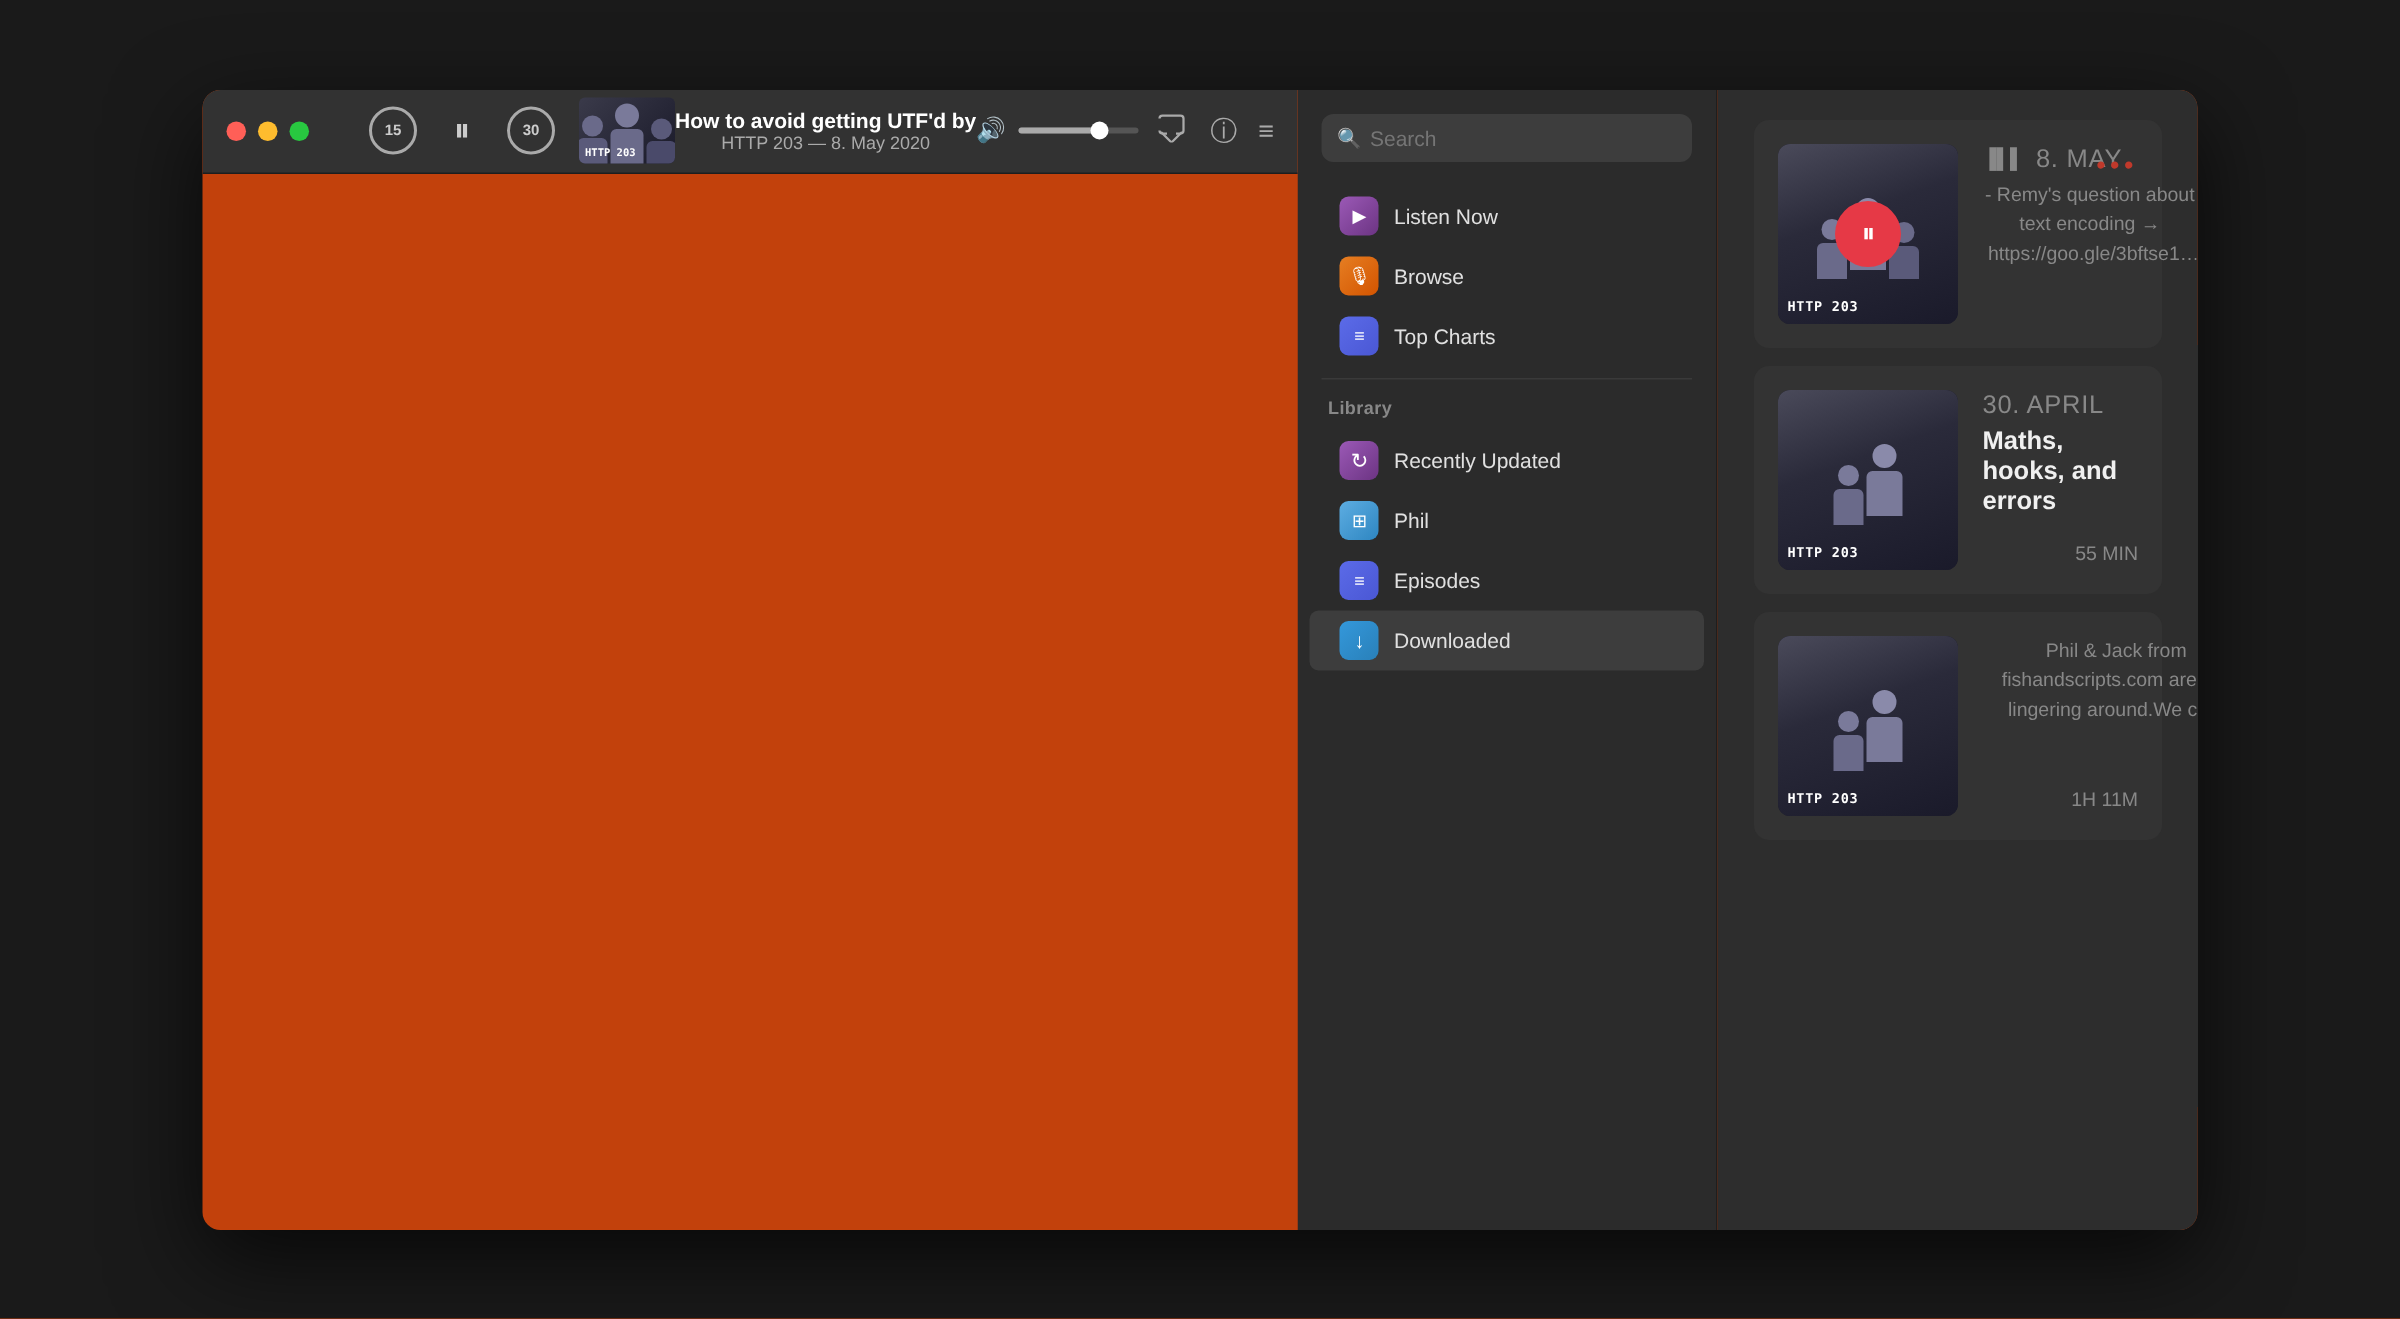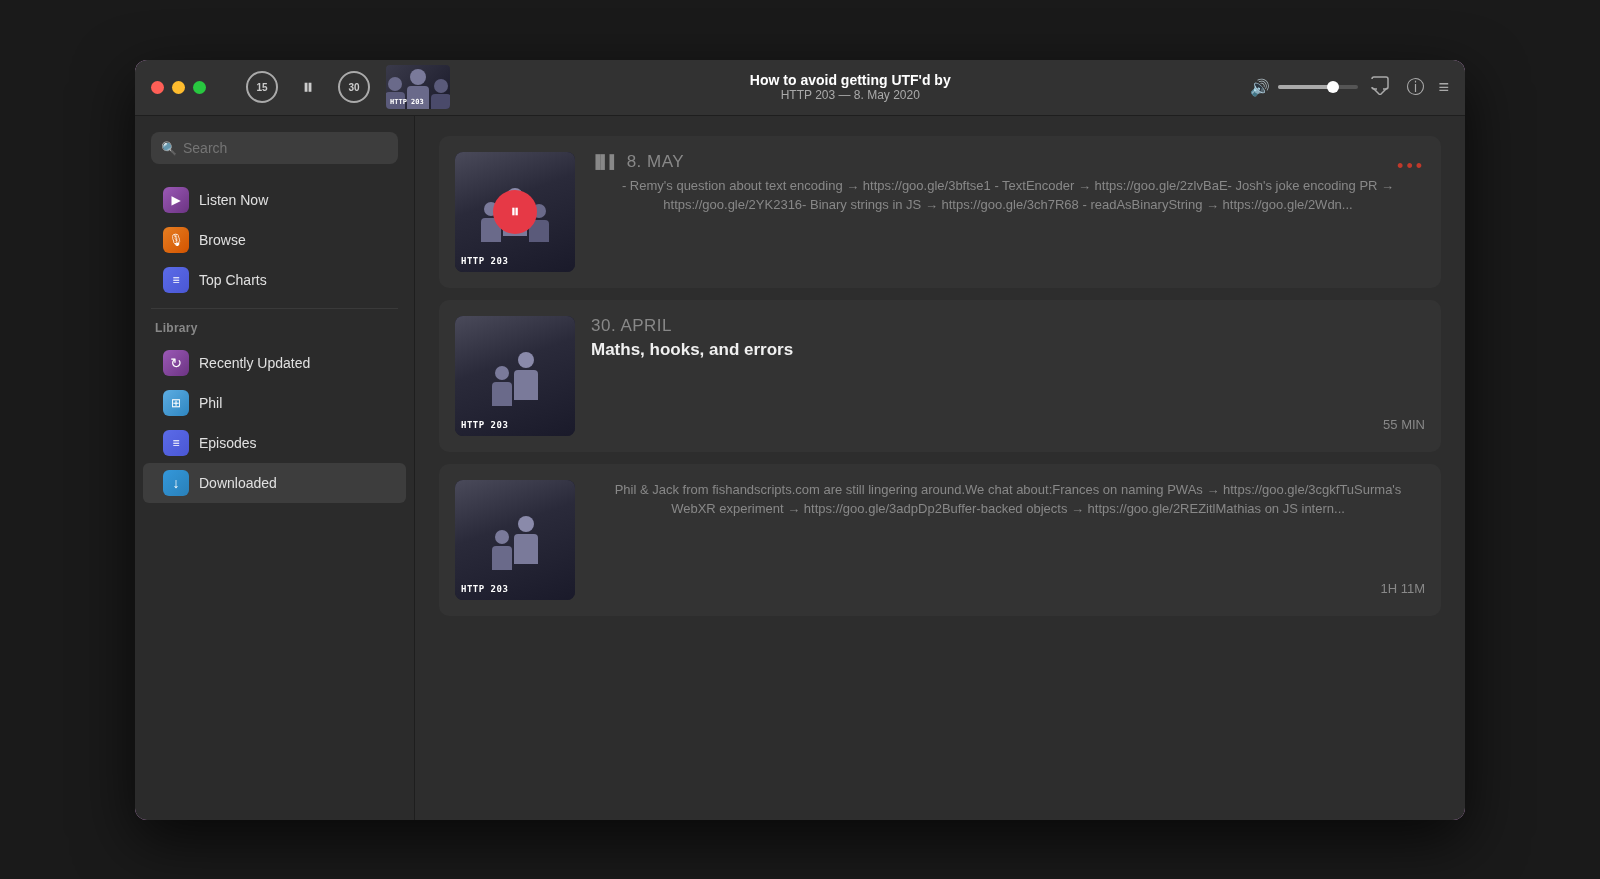--- a/index.html
+++ b/index.html
@@ -8,25 +8,24 @@
       display: flex;
       justify-content: center;
       align-items: center;
       width: 1600px;
       height: 879px;
       font-family: -apple-system, BlinkMacSystemFont, 'Helvetica Neue', sans-serif;
     }
     .app-window {
       width: 1330px;
       height: 760px;
-      background: #f0abfc;
+      background: #c2410c;
       border-radius: 12px;
       overflow: hidden;
       display: flex;
-      flex-direction: column;
       box-shadow: 0 20px 60px rgba(0,0,0,0.7);
     }
     
     .titlebar {
       height: 56px;
       background: #323232;
       display: flex;
       align-items: center;
       padding: 0 16px;
       flex-shrink: 0;

